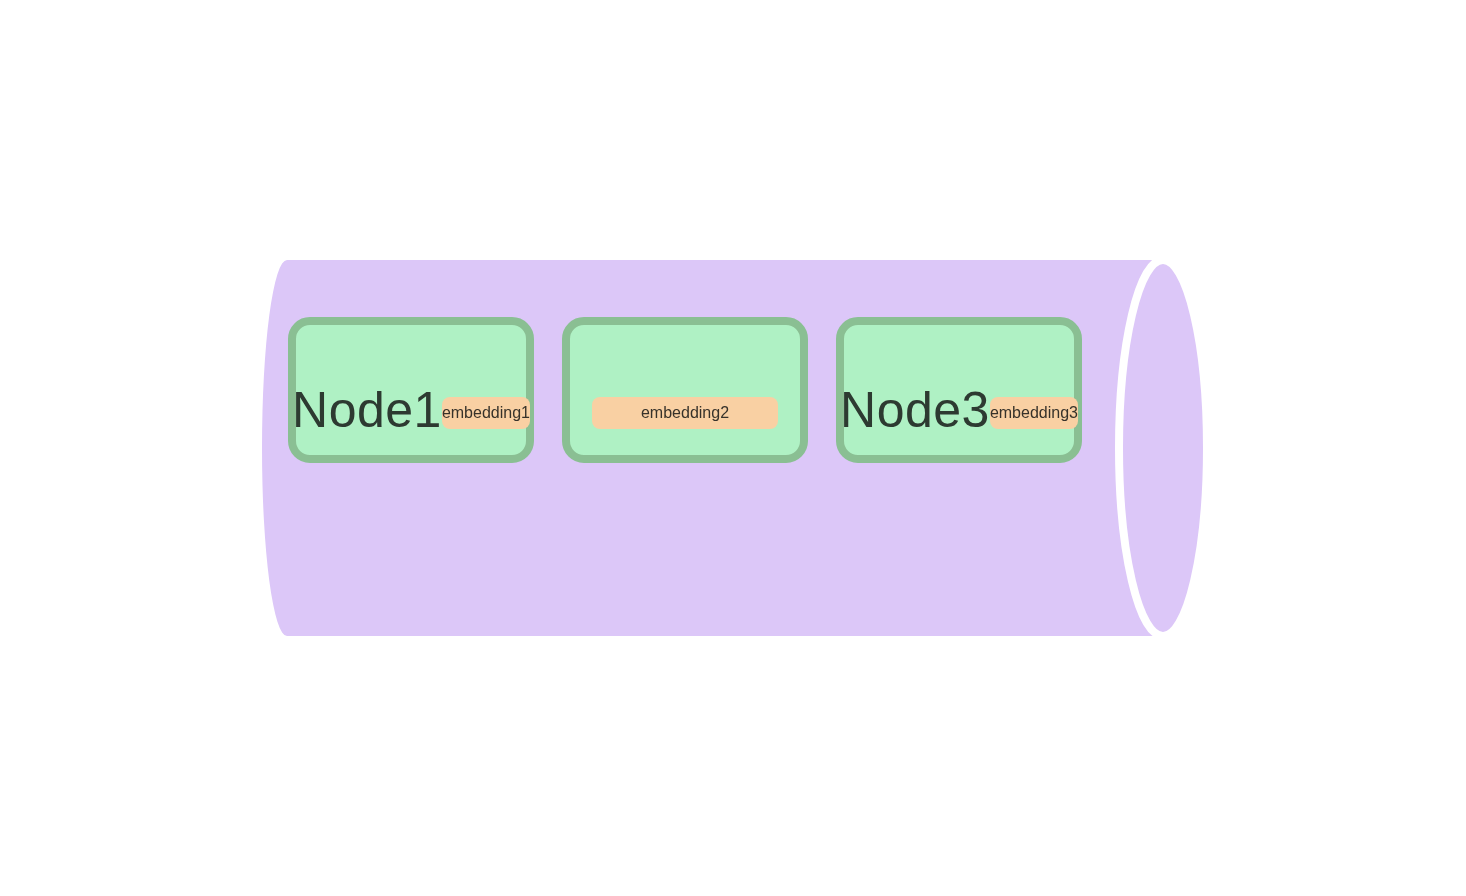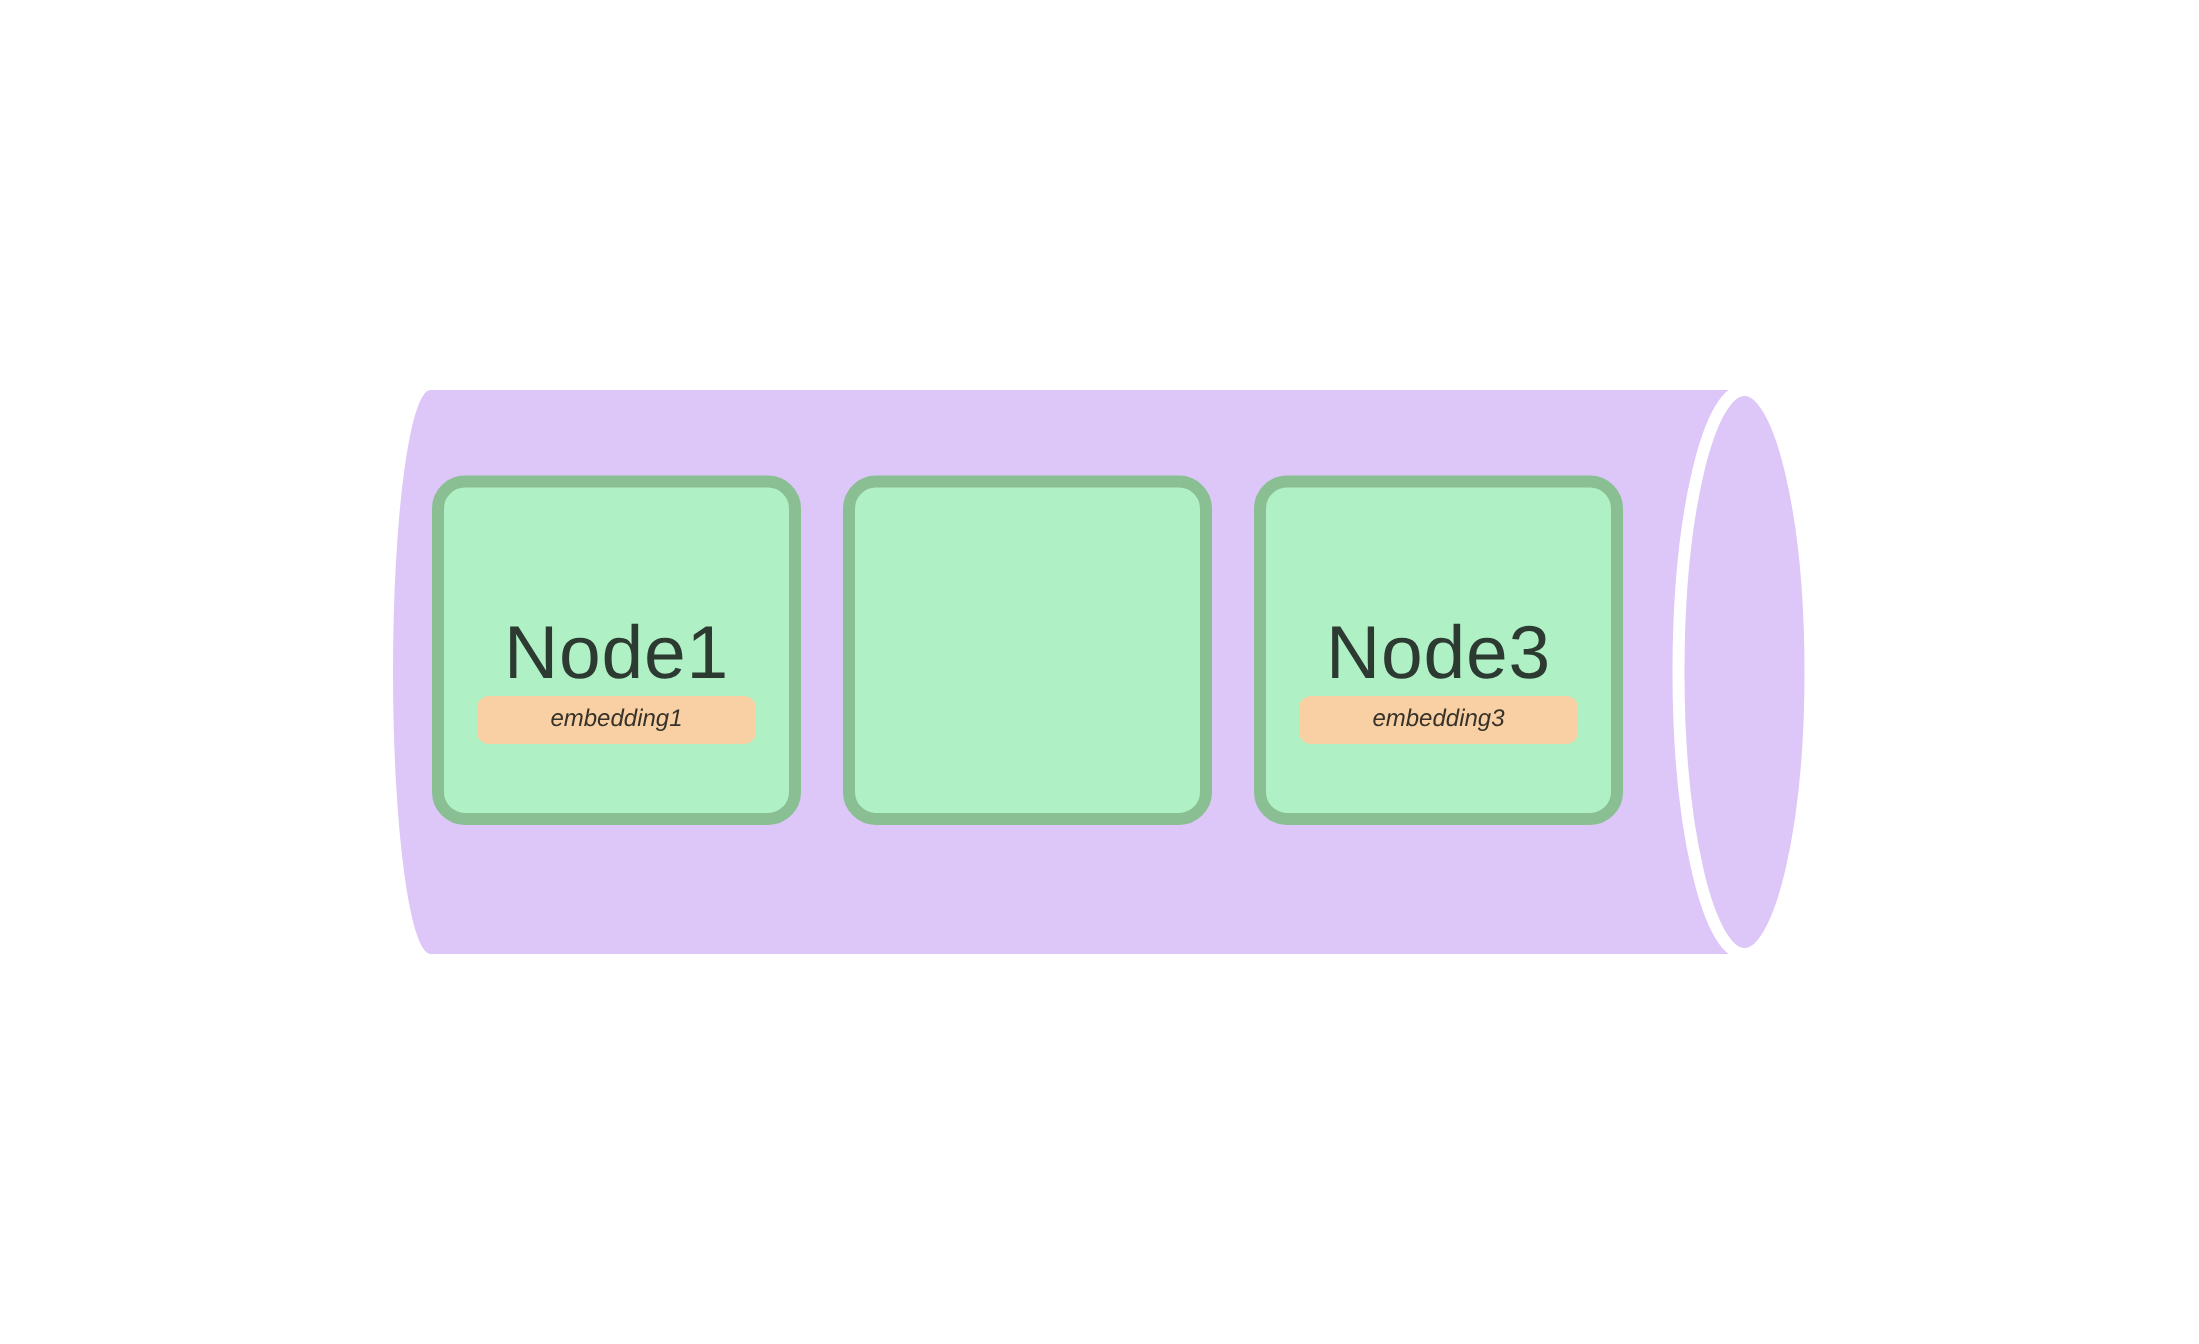--- a/index.html
+++ b/index.html
@@ -32,26 +32,26 @@
     width: 1466px;
     height: 896px;
     display: block;
   }
   .cyl-body { fill: var(--purple); }
   .cyl-cap  { fill: var(--purple); stroke: var(--gap_white); stroke-width: 8; }
   .node-card {
     position: absolute;
     top: 317px;
     width: 246px;
-    height: 233px;
+    height: 146px;
     background: var(--node_fill);
     border: 8px solid var(--node_border);
     border-radius: 22px;
     display: flex;
-    flex-direction: column;
+    flex-direction: row;
     align-items: center;
     justify-content: center;
     padding-top: 40px;
   }
   .node-card.n1 { left: 288px; }
   .node-card.n2 { left: 562px; }
   .node-card.n3 { left: 836px; }
   .node-title {
     font-size: 50px;
     line-height: 46px;
@@ -64,41 +64,41 @@
     margin-top: 6px;
     width: 186px;
     height: 32px;
     line-height: 32px;
     border-radius: 8px;
     background: var(--badge_bg);
     color: var(--badge_text);
     font-size: 16px;
     text-align: center;
     white-space: nowrap;
-    font-style: italic;
   }
 </style>
 </head>
 <body>
 
 <div class="stage">
 
   <svg class="cylinder-svg" viewBox="0 0 1466 896" xmlns="http://www.w3.org/2000/svg">
 
     <path class="cyl-body" d="M 287 260 L 1163 260 A 44 188 0 0 0 1163 636 L 287 636 A 25 188 0 0 1 287 260 Z"></path>
 
     <ellipse class="cyl-cap" cx="1163" cy="448" rx="44" ry="188"></ellipse>
   </svg>
 
   <div class="node-card n1">
     <div class="node-title">Node1</div>
     <div class="node-badge">embedding1</div>
   </div>
 
   <div class="node-card n2">
+    <div class="node-badge">embedding2</div>
   </div>
 
   <div class="node-card n3">
     <div class="node-title">Node3</div>
     <div class="node-badge">embedding3</div>
   </div>
 
 </div>
 
 </body></html>

